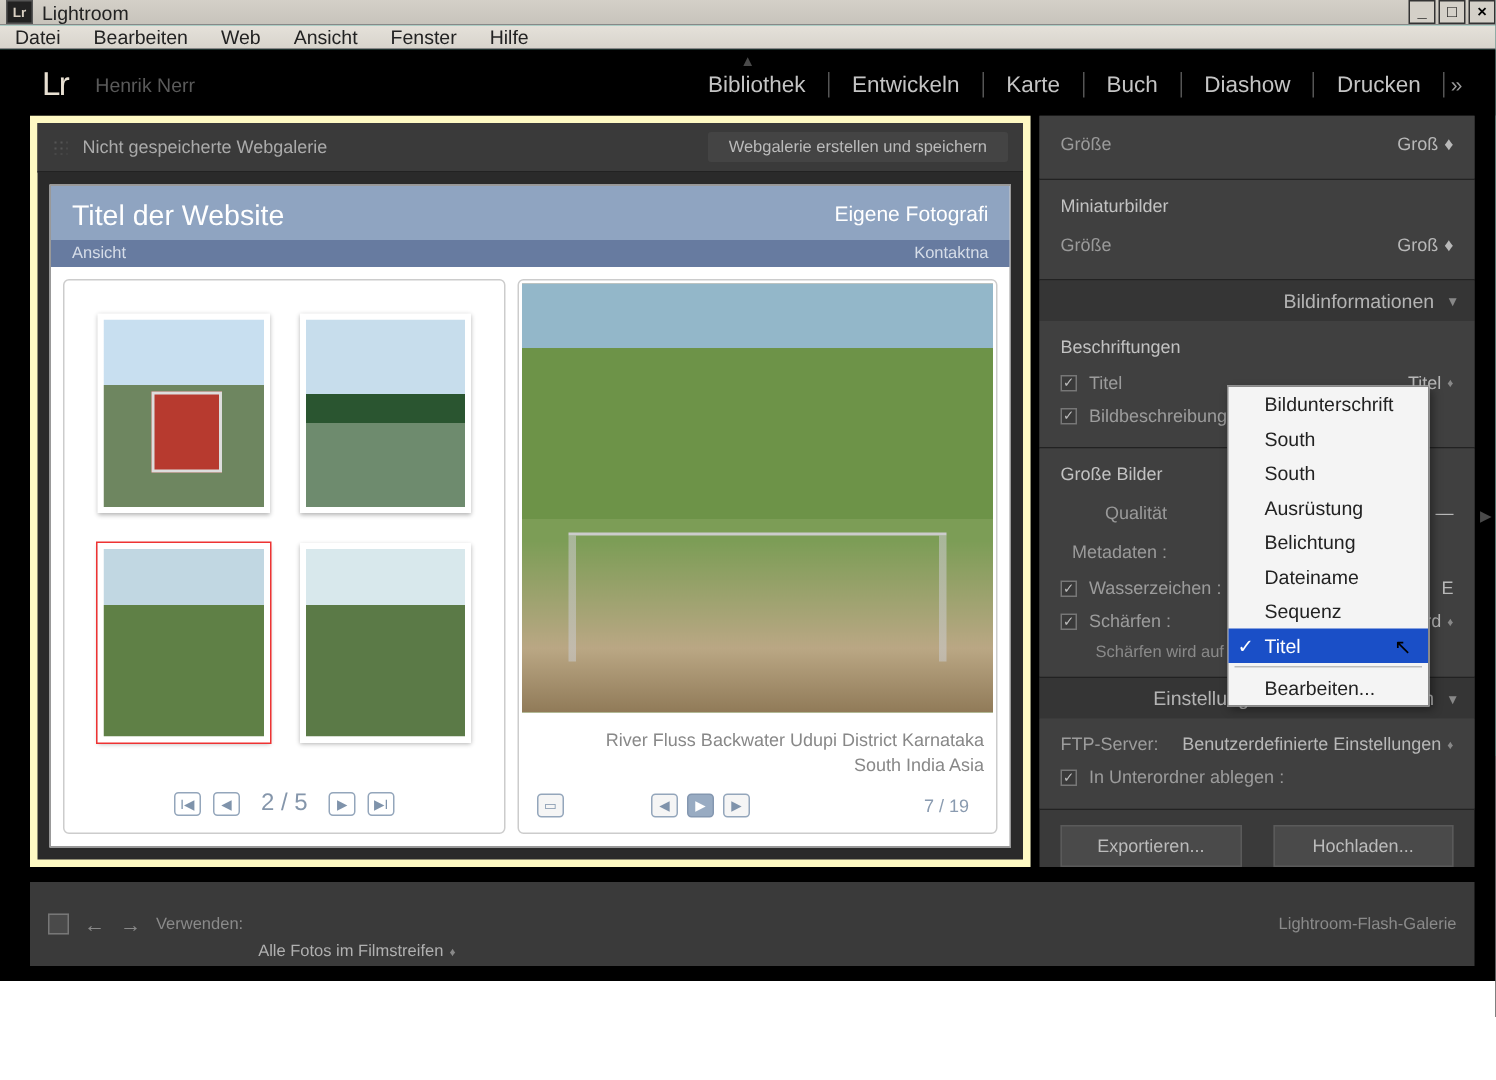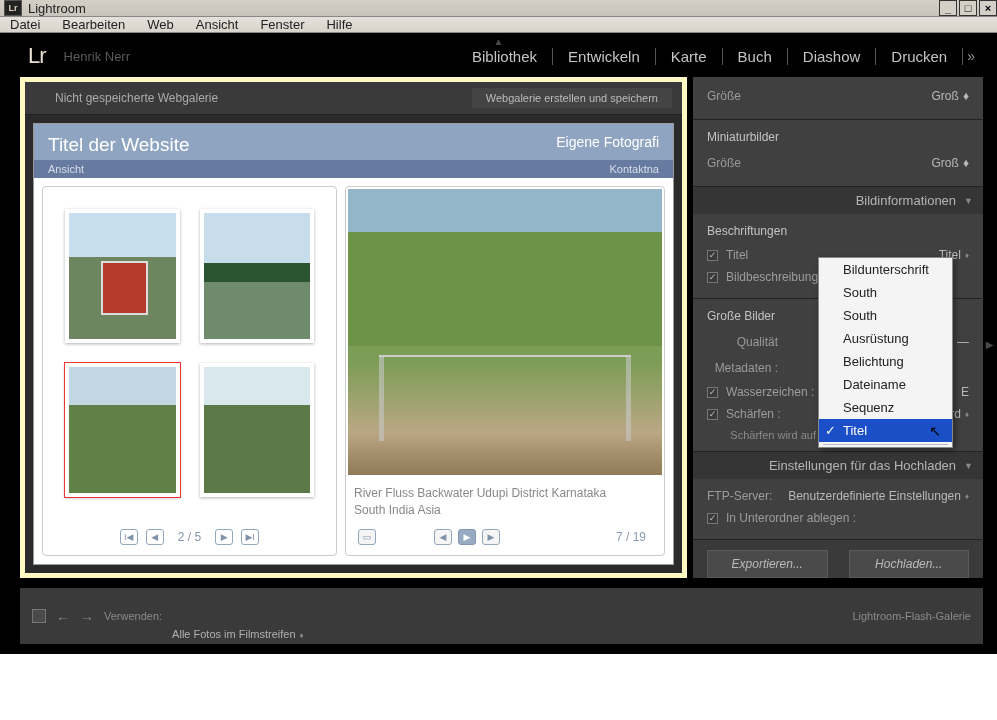--- a/index.html
+++ b/index.html
@@ -49,29 +49,29 @@
 .tgrid { flex:1; display:grid; grid-template-columns:1fr 1fr; grid-template-rows:1fr 1fr; gap:20px; padding:22px;}
 .th { border:4px solid #fff; box-shadow:0 1px 3px rgba(0,0,0,.3); background:#567843;}
 .th.sel { outline:1px solid #e33;}
 .th1{background:linear-gradient(#c8dff0 35%,#6e8660 35%);position:relative;}
 .th1::after{content:"";position:absolute;left:30%;top:38%;width:40%;height:40%;background:#b73a2f;border:2px solid #ddd;}
 .th2{background:linear-gradient(#c7ddec 40%, #2a5530 40% 55%, #6e8b6e 55%);}
 .th3{background:linear-gradient(#c1d7e2 30%,#5f8046 30%);}
 .th4{background:linear-gradient(#d8e8ec 30%,#5b7a47 30%);}
 .tnav { display:flex;justify-content:center;align-items:center;gap:8px;padding:10px;}
 .tnav .nb { width:18px;height:16px;border:1px solid #94a6bb;border-radius:3px;color:#7f93ab;font-size:9px;display:flex;align-items:center;justify-content:center;}
-.tnav .pg { color:#8596ab;font-size:12px;padding:0 6px;}
+.tnav .pg { color:#8596ab;font-size:16px;padding:0 6px;}
 
 .large { flex:1; background:#fff; border:1px solid #ccc; border-radius:4px; display:flex; flex-direction:column;}
 .large .img { flex:1; margin:2px; background:
   linear-gradient(rgba(0,0,0,0) 60%, #baa784 85%, #907a58 100%),
   linear-gradient(#93b7c9 15%, #6d9348 15% 55%, #7c9d56 55%);
   position:relative;}
 .large .img::after { content:""; position:absolute; left:10%; right:10%; top:58%; bottom:12%; background:linear-gradient(90deg, rgba(200,200,200,.6) 0 2%, transparent 2% 98%, rgba(200,200,200,.6) 98%); border-top:2px solid #ccc;}
-.large .cap { text-align:left; color:#888; font-size:12px; padding:8px 8px 4px; line-height:1.4;}
+.large .cap { text-align:right; color:#888; font-size:12px; padding:8px 8px 4px; line-height:1.4;}
 .large .lnav { display:flex; align-items:center; padding:6px 12px 10px;}
 .large .lnav .nb{width:18px;height:16px;border:1px solid #94a6bb;border-radius:3px;color:#7f93ab;font-size:9px;display:flex;align-items:center;justify-content:center;background:#f5f5f5;}
 .large .lnav .center{margin:0 auto;display:flex;gap:6px;}
 .large .lnav .play .nb{background:#98abc2;color:#fff;border-color:#8497b0;}
 .large .lnav .pg{color:#8a9bb0;font-size:12px;margin-right:6px;}
 
 
 .rside { width:290px; background:#3a3a3a; color:#bdbdbd; display:flex; flex-direction:column; font-size:12px; position:relative;}
 .section { border-bottom:1px solid #222;}
 .sechead { background:#353535; padding:6px 10px; text-align:right; color:#b8b8b8; font-size:13px; display:flex; align-items:center;}
@@ -82,21 +82,21 @@
 .row .lab { flex:1; text-align:left;}
 .row .val { color:#b8b8b8; display:flex; align-items:center; gap:4px;}
 .row .val .dd{font-size:8px;color:#888;}
 .row.sub { color:#c2c2c2; text-align:left; padding-bottom:6px; font-size:12px;}
 .chk { width:11px; height:11px; border:1px solid #777; margin-right:8px; display:inline-flex;align-items:center;justify-content:center;color:#bbb;font-size:9px; background:#3a3a3a;}
 .note { text-align:center; color:#8a8a8a; font-size:11px; padding-top:4px;}
 .rrow { display:flex; align-items:center; padding:6px 0;}
 .rrow .lab{ color:#9a9a9a; text-align:right; width:85px; padding-right:14px;}
 .rrow .val{ color:#b8b8b8; flex:1; display:flex; justify-content:flex-end; align-items:center; gap:4px;}
 
-.btnrow { display:flex; gap:21px; padding:10px 14px 0;font-style:italic;}
+.btnrow { display:flex; gap:21px; padding:10px 14px 0;}
 .btnrow .b { flex:1; background:#4a4a4a; border:1px solid #5a5a5a; color:#bbb; text-align:center; padding:6px 0; font-size:12px;}
 
 
 .popup { position:absolute; right:30px; top:180px; width:135px; background:#f4f4f4; border:1px solid #888; box-shadow:2px 2px 6px rgba(0,0,0,.4); z-index:50; font-size:13px; color:#222;}
 .popup .it { padding:4px 10px 4px 24px; position:relative;}
 .popup .sep { height:1px; background:#bbb; margin:2px 4px;}
 .popup .it.sel { background:#1a4fc7; color:#fff;}
 .popup .it.sel::before { content:"✓"; position:absolute; left:6px;}
 .cursor{position:absolute; right:42px; top:346px; z-index:60; font-size:14px; color:#000; pointer-events:none;}
 
@@ -314,20 +314,21 @@
         <div class="popup">
           <div class="it">Bildunterschrift</div>
           <div class="it">South</div>
           <div class="it">South</div>
           <div class="it">Ausrüstung</div>
           <div class="it">Belichtung</div>
           <div class="it">Dateiname</div>
           <div class="it">Sequenz</div>
           <div class="it sel">Titel</div>
           <div class="sep"></div>
+          <div class="it">Bearbeiten...</div>
         </div>
         <div class="cursor">↖</div>
       </div>
     </div>
 
     <div class="bottombar">
       <div class="sq"></div>
       <span class="ar">←</span>
       <span class="ar">→</span>
       <span class="lab">Verwenden:</span>

